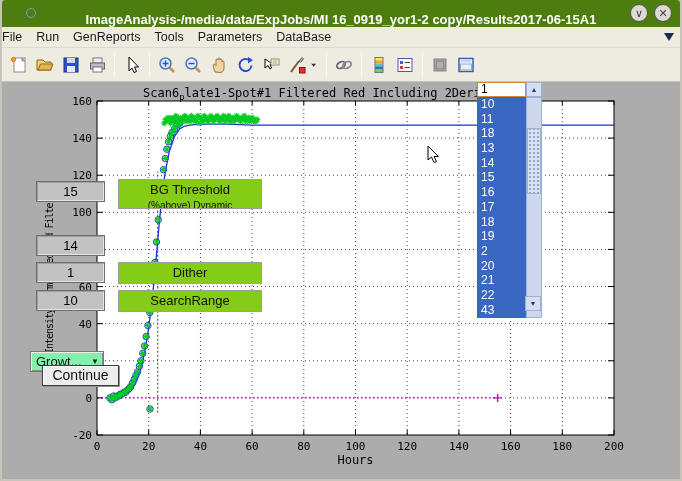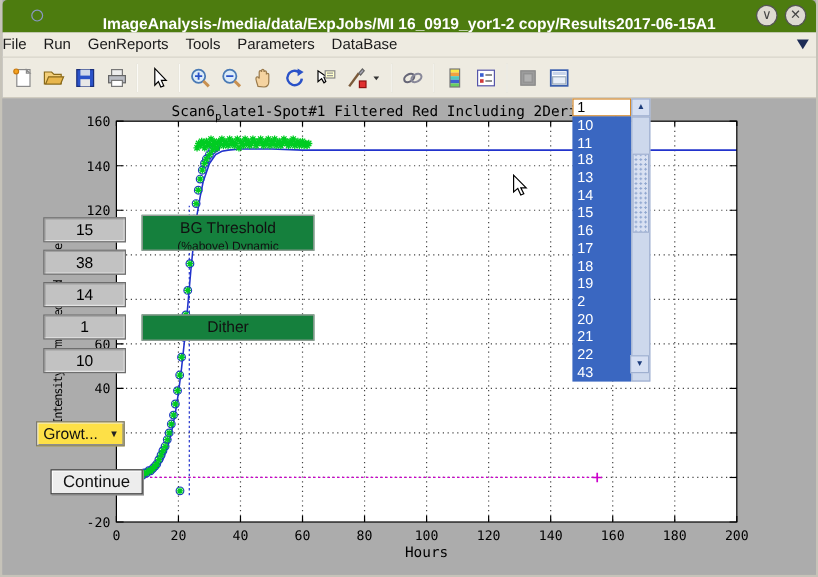--- a/index.html
+++ b/index.html
@@ -36,29 +36,29 @@
   .plot-title { position:absolute; left:141px; top:4px; z-index:2; white-space:nowrap;
     font-family:"DejaVu Sans Mono", monospace; font-size:12px; color:#000; }
   .plot-title sub { font-size:9px; }
   .ylabel { position:absolute; left:42px; top:58px; height:214px; width:15px; z-index:2;
     writing-mode:vertical-rl; transform:rotate(180deg); overflow:hidden;
     font-family:"DejaVu Sans Mono", monospace; font-size:10px; color:#000; letter-spacing:-1px; }
   .ebox { position:absolute; left:34px; width:69px; height:21px; z-index:3;
     background:#C2C2C2; border:1px solid #6e6e6e; text-align:center; font-size:13px;
     line-height:19px; color:#000;
     box-shadow:inset 1px 1px 0 rgba(0,0,0,.18), inset -1px -1px 0 rgba(255,255,255,.55); }
-  .plate { position:absolute; left:116px; width:144px; z-index:3; background:#15803d;
+  .plate { position:absolute; left:116px; width:144px; z-index:3; background:#84cc16;
     border:1px solid #9d9d9d; text-align:center; font-size:13px; color:#111; overflow:hidden; }
   .plate .l1 { line-height:20px; }
   .plate .l2 { line-height:12px; font-size:10px; }
   .growth-btn { position:absolute; left:28px; top:269px; width:74px; height:21px; z-index:3;
-    background:#fde047; border:1px solid #777; box-shadow:inset 1px 1px 0 #ededed, inset -1px -1px 0 #8d8d8d;
+    background:#86efac; border:1px solid #777; box-shadow:inset 1px 1px 0 #ededed, inset -1px -1px 0 #8d8d8d;
     font-size:13px; color:#111; display:flex; align-items:center; padding-left:5px; }
   .growth-btn .darr { margin-left:auto; margin-right:4px; font-size:8px; color:#222; }
-  .continue-btn { position:absolute; left:40px; top:309px; width:77px; height:21px; z-index:3;
+  .continue-btn { position:absolute; left:40px; top:283px; width:77px; height:21px; z-index:3;
     background:#EDEDED; border:1px solid #3c3c3c; box-shadow:1px 1px 0 #8f8f8f, inset 1px 1px 0 #fff;
     font-size:14px; color:#111; text-align:center; line-height:19px; }
   
   .spotdd { position:absolute; left:475px; top:0; width:65px; height:236px; z-index:5;
     display:flex; flex-direction:column; font-size:12px; }
   .dd-head { display:flex; height:15px; flex:0 0 15px; }
   .dd-sel { width:49px; background:#fff; border:1px solid #d4892c; color:#000;
     padding-left:3px; line-height:13px; }
   .dd-body { flex:1; display:flex; position:relative; }
   .dd-list { list-style:none; width:49px; background:#3A67C1; color:#fff; overflow:hidden; }
@@ -466,31 +466,33 @@
         <line x1="612" y1="19" x2="606" y2="19" stroke="#000"></line>
         <text x="90" y="23" text-anchor="end" fill="#000" font-family="DejaVu Sans Mono, monospace" font-size="11px">160</text>
         <text x="353.5" y="382" text-anchor="middle" fill="#000" font-family="DejaVu Sans Mono, monospace" font-size="12px">Hours</text>
       </svg>
 
     <div class="ylabel">Intensity Normalized and Filtered</div>
 
     <div class="plot-title"><span>Scan6</span><sub>p</sub><span>late1-Spot#1 Filtered Red Including 2Deriv Blo</span></div>
 
     <div class="ebox" style="top:99px">15</div>
-    <div class="ebox" style="top:126px">38</div>
     <div class="ebox" style="top:153px">14</div>
     <div class="ebox" style="top:180px">1</div>
     <div class="ebox" style="top:208px">10</div>
 
     <div class="plate" style="top:97px;height:30px">
       <div class="l1">BG Threshold</div>
       <div class="l2">(%above) Dynamic</div>
     </div>
     <div class="plate" style="top:180px;height:22px">
       <div class="l1">Dither</div>
+    </div>
+    <div class="plate" style="top:208px;height:22px">
+      <div class="l1">SearchRange</div>
     </div>
 
     <div class="growth-btn">
       <span>Growt...</span>
       <span class="darr">▼</span>
     </div>
     <div class="continue-btn">Continue</div>
 
     <div class="spotdd">
       <div class="dd-head">

